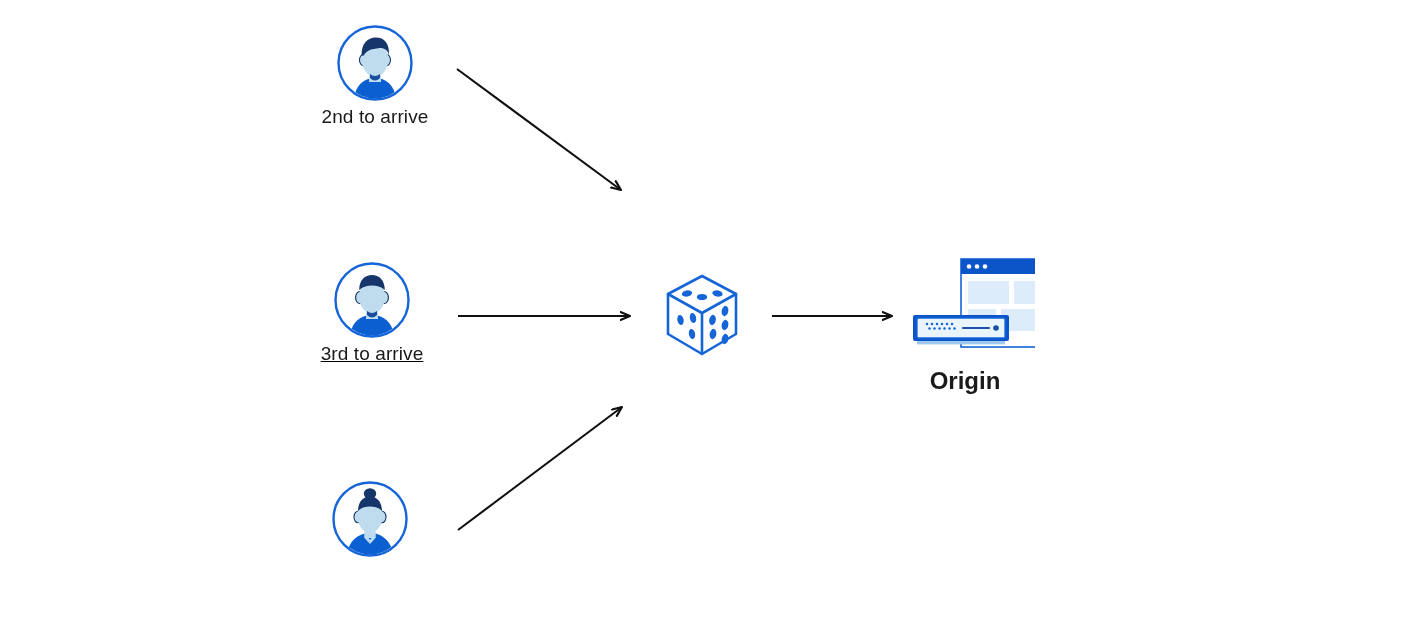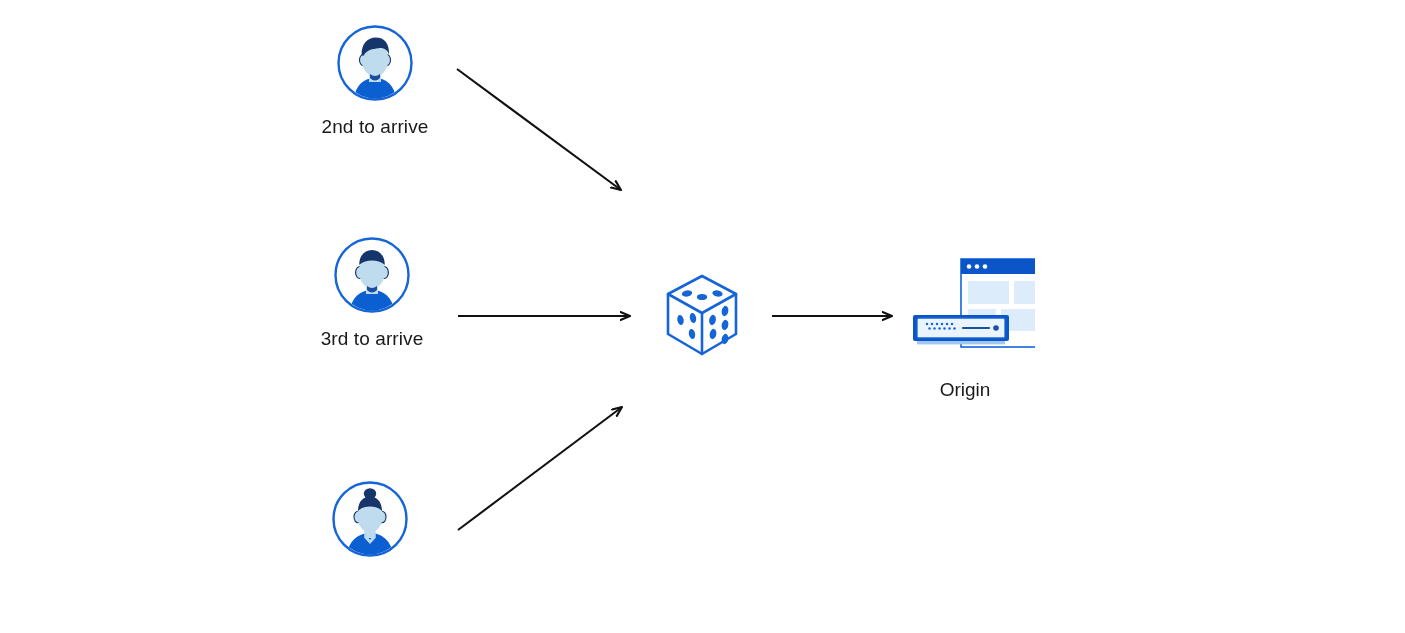--- a/index.html
+++ b/index.html
@@ -9,31 +9,31 @@
     font-family:"Liberation Sans", sans-serif;
     overflow:hidden;
   }
   #stage { position:relative; width:1405px; height:633px; background:#ffffff; }
 
   .node { position:absolute; }
 
   .avatar-node { width:160px; text-align:center; }
   .avatar-wrap { width:78px; height:78px; margin:0 auto; }
   .node-label {
-    margin-top:14px;
+    margin-top:4px;
     font-size:19px;
     color:#1a1a1a;
     letter-spacing:0.1px;
     line-height:1.2;
     white-space:nowrap;
   }
 
   .origin-node { width:200px; text-align:center; }
   .origin-wrap { width:140px; height:100px; margin:0 auto; position:relative; }
-  .origin-label { margin-top:24px; font-size:19px; color:#1a1a1a; }
+  .origin-label { margin-top:12px; font-size:24px; color:#1a1a1a;font-weight:bold; }
 
   .dice-wrap { width:90px; height:90px; }
 
   svg.edge { position:absolute; left:0; top:0; width:1405px; height:633px;
              pointer-events:none; overflow:visible; }
 </style>
 </head>
 <body>
 
 <div id="stage">
@@ -69,21 +69,21 @@
           <ellipse cx="39" cy="35.5" rx="13.3" ry="17" fill="#bfdcef"></ellipse>
           <path d="M25.6 31.5 C25 19.5 32 13.5 39.6 13.5 C48.6 13.5 53.6 19.5 53 31
                    C51.6 26 48 23.6 42.6 24.2 C36.4 25 30.6 25.6 27.6 31.8 Z" fill="#16366b"></path>
           <path d="M34 54 q5 5 10 0 l0 -4 q-5 4 -10 0 z" fill="#1a4fa0"></path>
         </g>
       </svg>
     </div>
     <div class="node-label">2nd to arrive</div>
   </div>
 
-  <div class="node avatar-node" style="left:292px; top:236px;">
+  <div class="node avatar-node" style="left:292px; top:261px;text-decoration:underline;">
     <div class="avatar-wrap">
       <svg viewBox="0 0 78 78" xmlns="http://www.w3.org/2000/svg">
         <circle cx="39" cy="39" r="36.5" fill="#ffffff" stroke="#1565d8" stroke-width="2.4"></circle>
         <clipPath id="c3">
             <circle cx="39" cy="39" r="35.4"></circle>
           </clipPath>
         <g clip-path="url(#c3)">
           <path d="M17 78 C17 62 27 54 39 54 C51 54 61 62 61 78 Z" fill="#0b5fd0"></path>
           <path d="M33 47 h12 v11 h-12 z" fill="#bfdcef"></path>
           <ellipse cx="26.8" cy="36.5" rx="4.2" ry="6" fill="#bfdcef" stroke="#16366b" stroke-width="1.2"></ellipse>

